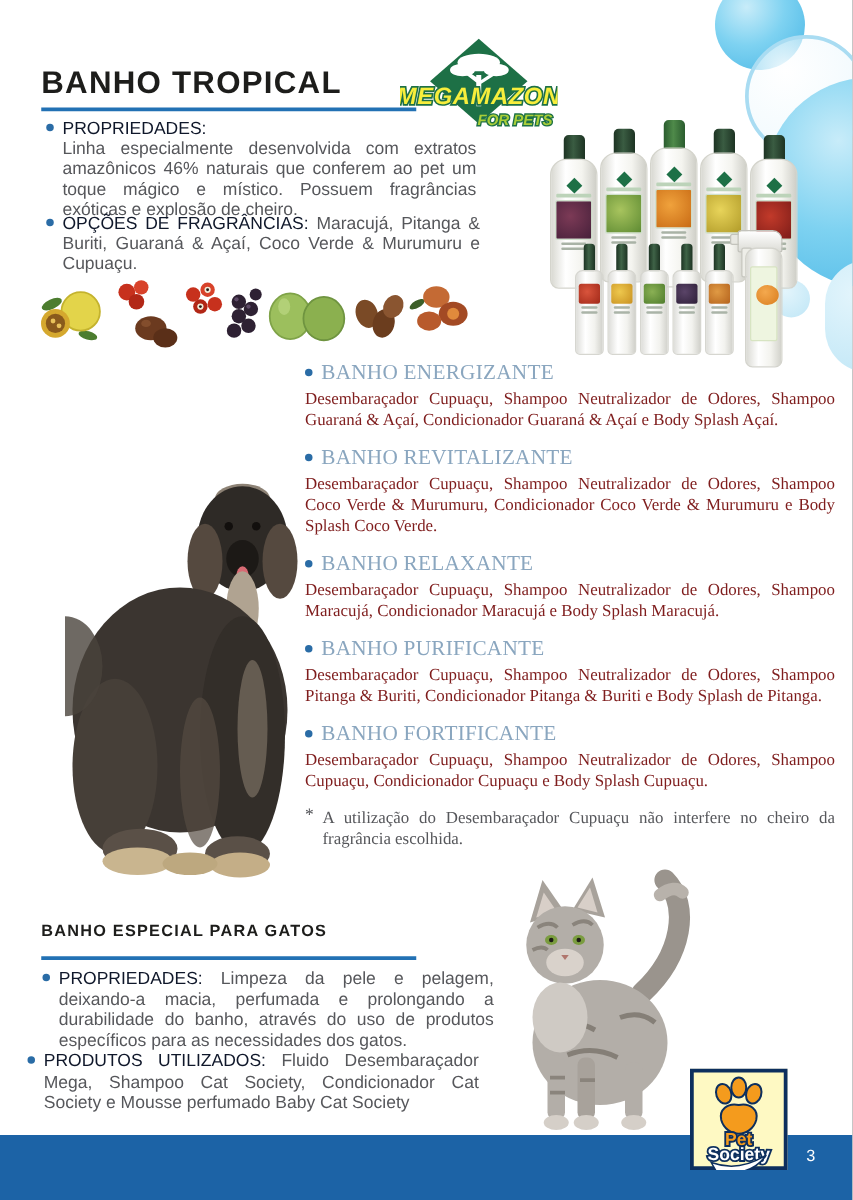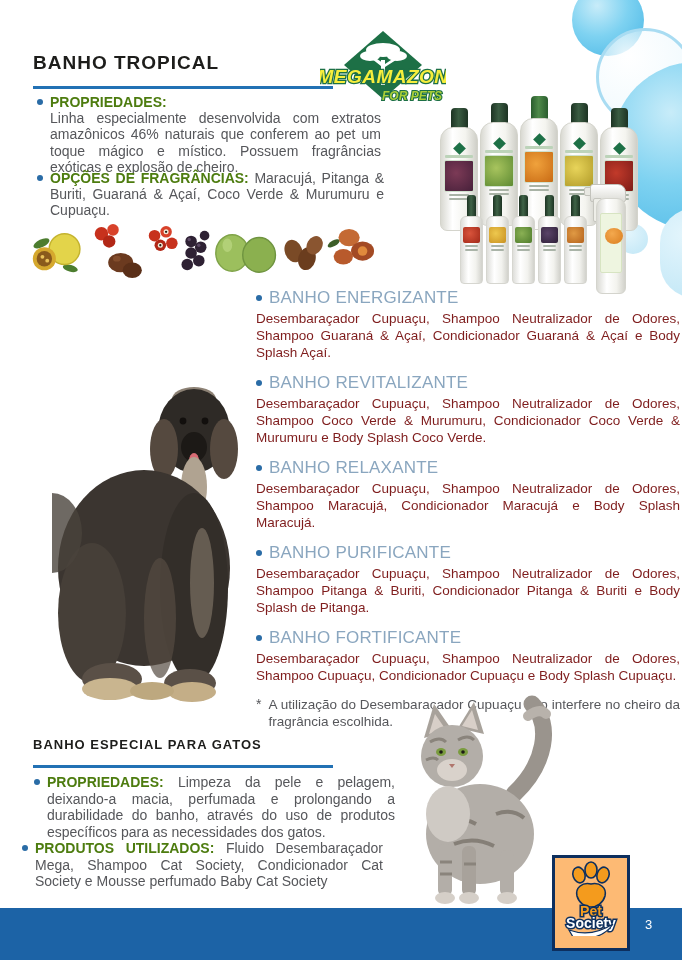--- a/index.html
+++ b/index.html
@@ -5,32 +5,32 @@
   html,body{margin:0;padding:0;background:#9a9a9a;}
   #page{
     position:relative;width:682px;height:960px;margin:0 auto;
     background:#ffffff;overflow:hidden;
     font-family:"Liberation Sans","DejaVu Sans",sans-serif;
     color:#56575b;
   }
   
   .big-title{
     position:absolute;font-weight:800;color:#1d1d1b;
-    letter-spacing:1px;font-size:19px;white-space:nowrap;
+    letter-spacing:1px;font-size:25px;white-space:nowrap;
   }
   .title-rule{position:absolute;height:3px;background:#2271b4;}
   
   .dot{display:inline-block;width:6px;height:6px;border-radius:50%;
        background:#2a6ca6;flex:0 0 6px;}
   .blk{position:absolute;text-align:justify;line-height:1.16;}
   .blk .dot{position:absolute;left:-13px;top:5px;}
-  .lightblue{color:#4d7c0f;font-weight:bold;}
+  .lightblue{color:#0f172a;}
   .intro{font-size:14px;}
   
-  #bath-col{position:absolute;left:256px;top:288px;width:424px;}
+  #bath-col{position:absolute;left:244px;top:288px;width:424px;font-family:Liberation Serif, serif;}
   .bath{margin-bottom:12px;}
   .bath-head{display:flex;align-items:center;gap:7px;margin-bottom:2px;}
   .bath-head .title{font-size:17px;color:#8aa6bf;letter-spacing:.2px;}
   .bath p{margin:0;font-size:13.5px;line-height:1.26;text-align:justify;color:#7f1d1d;}
   .footnote{display:flex;gap:7px;margin-top:6px;}
   .footnote .mark{color:#56575b;font-size:14px;}
   .footnote p{margin:0;font-size:13.5px;line-height:1.26;text-align:justify;color:#56575b;}
   
   .bubble{position:absolute;border-radius:50%;}
   .bub-fill{background:radial-gradient(circle at 35% 30%,#c8ecf9 0%,#7ed2f1 45%,#45b4e4 100%);}
@@ -63,21 +63,21 @@
   .t-bod{position:absolute;left:12px;top:14px;width:30px;height:96px;border-radius:9px 9px 6px 6px;
          background:linear-gradient(90deg,#dadad4,#ffffff 35%,#f3f3ee 70%,#d2d2cb);
          border:1px solid #d4d4cd;box-sizing:border-box;padding-top:12px;}
   .t-lbl{margin:2px 3px;height:58px;border-radius:2px;background:#eef5e0;border:1px solid #d7e4c2;position:relative;}
   .t-fruit{position:absolute;left:4px;top:14px;width:18px;height:16px;border-radius:50%;background:radial-gradient(circle at 40% 35%,#f4a94e,#d97c1e);}
   
   #fruits{position:absolute;left:28px;top:214px;width:352px;height:76px;display:flex;justify-content:space-between;align-items:center;}
   
   #bottom-bar{position:absolute;left:0;top:908px;width:682px;height:52px;background:#1c63a6;}
   #page-num{position:absolute;left:645px;top:917px;color:#ffffff;font-size:13px;}
-  #ps-logo{position:absolute;left:552px;top:855px;width:78px;height:96px;background:#fdba74;border:3px solid #0d2f5e;box-sizing:border-box;}
+  #ps-logo{position:absolute;left:552px;top:855px;width:78px;height:81px;background:#fef9c3;border:3px solid #0d2f5e;box-sizing:border-box;}
   
   #dog{position:absolute;left:52px;top:383px;}
   #cat{position:absolute;left:396px;top:694px;}
   #mm-logo{position:absolute;left:320px;top:30px;}
 </style>
 </head>
 <body>
 
 <div id="page">
 

